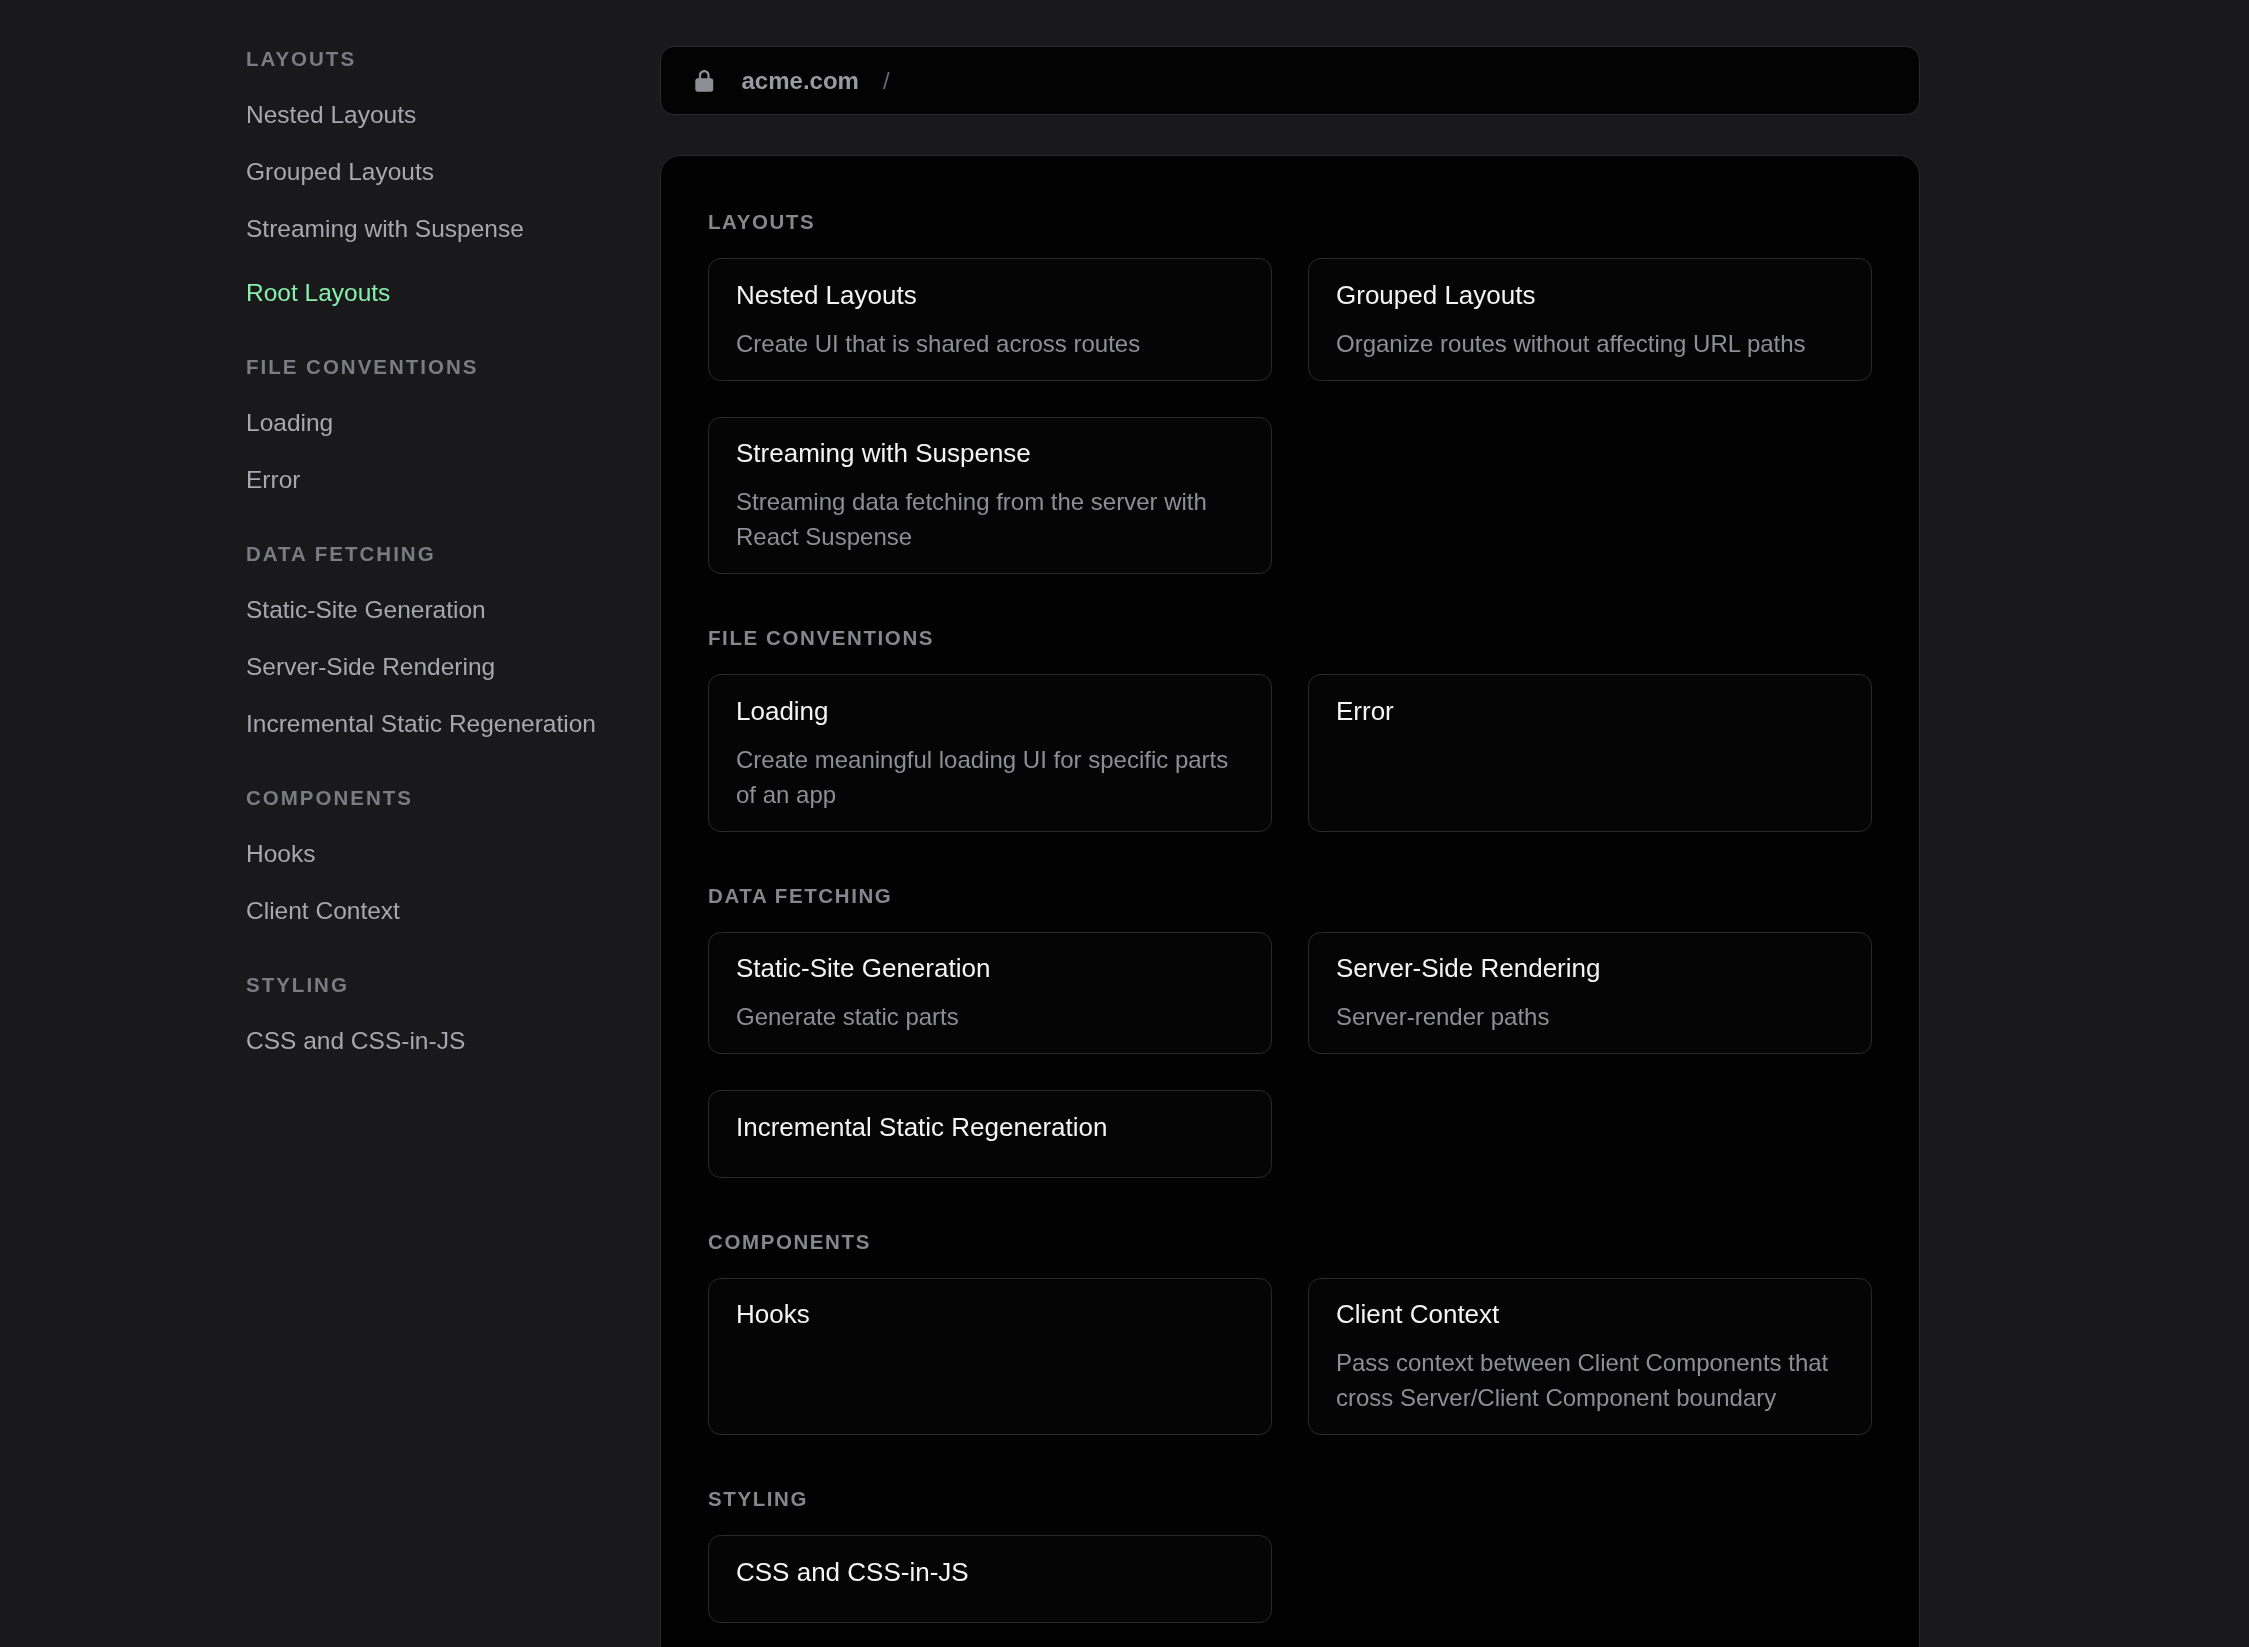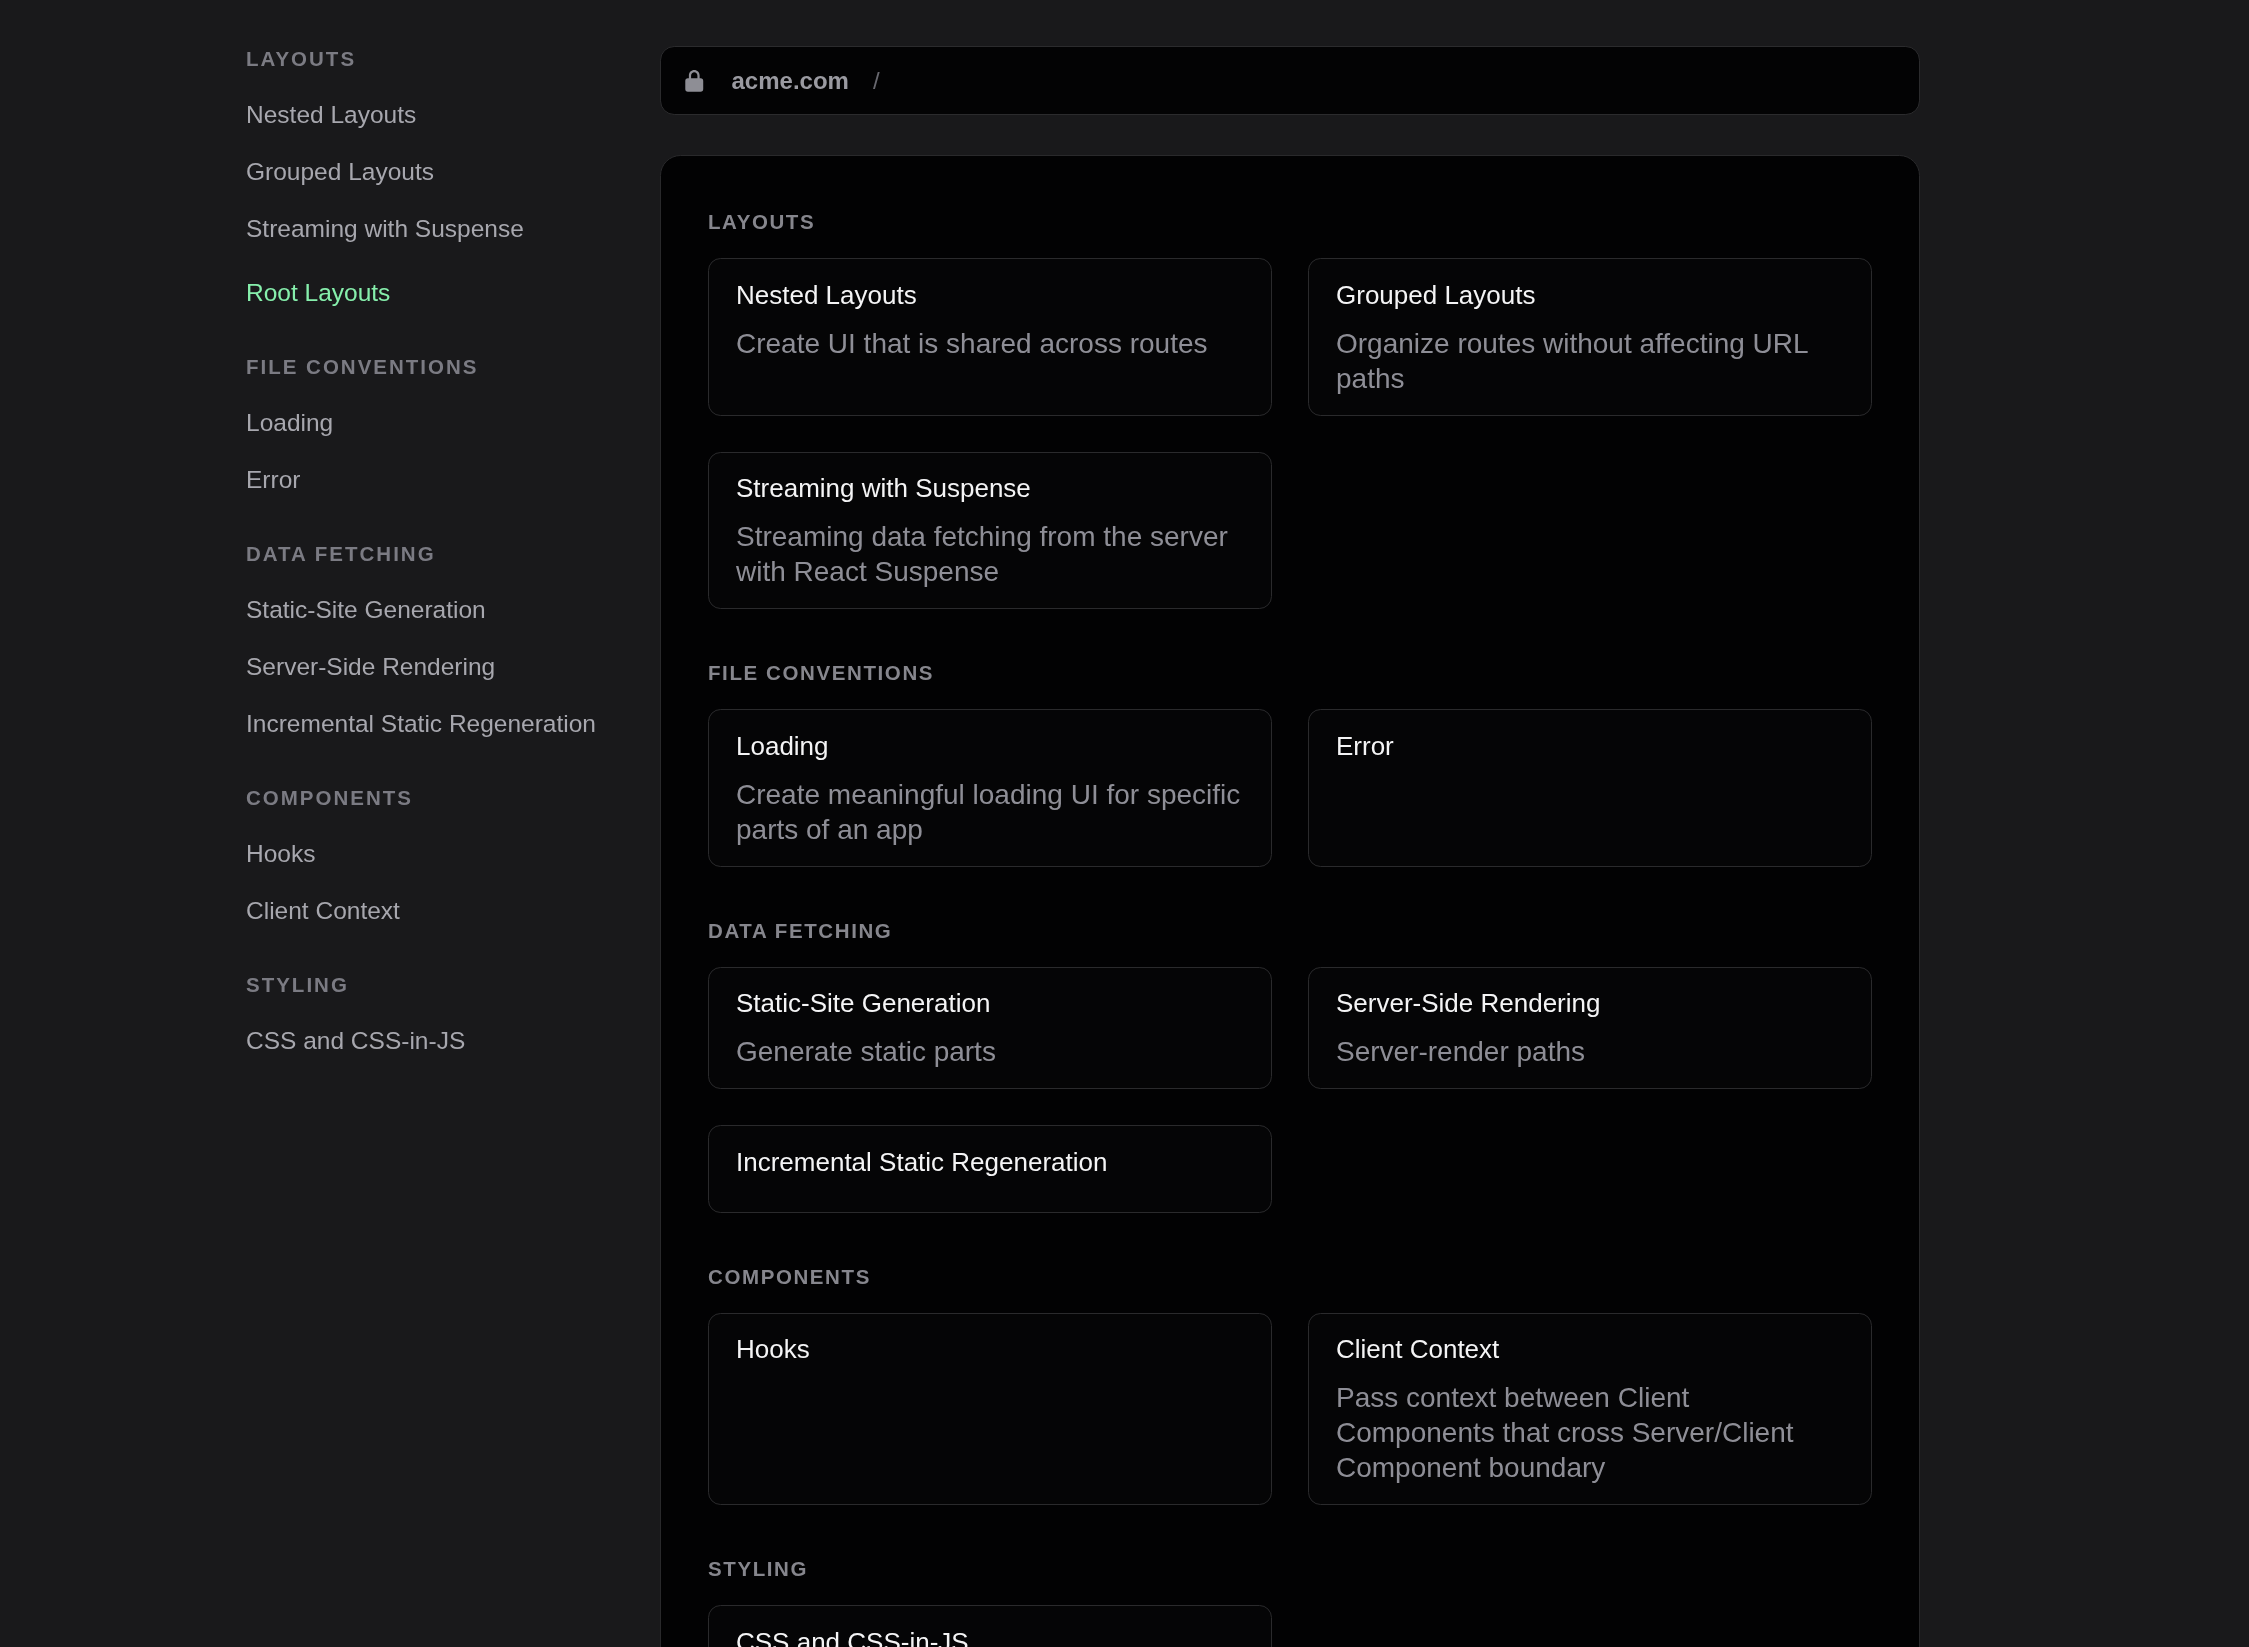--- a/index.html
+++ b/index.html
@@ -27,21 +27,21 @@
     color: #a7a7ae; margin-bottom: 32px; width: max-content; cursor: pointer;
   }
   .nav-item.disabled { color: #86efac; cursor: default; margin-top: 39px; }
 
   
   .main { position: absolute; left: 660px; top: 46px; width: 1260px; }
 
   .address-bar {
     height: 69px; background: #030304;
     border: 1.6px solid #2b2b2d; border-radius: 14.2px;
-    display: flex; align-items: center; padding: 0 23px;
+    display: flex; align-items: center; padding: 0 33px;
   }
   .lock { flex: 0 0 auto; margin-right: 27px; display: block; }
   .domain { font-size: 24px; font-weight: 600; color: #9a9aa1; }
   .path   { font-size: 24px; font-weight: 400; color: #68686f; margin-left: 24px; }
 
   .panel {
     margin-top: 40px; height: 1541px;
     background: #020203; border: 1.6px solid #29292b; border-radius: 20.5px;
     padding: 54px 47px; overflow: hidden;
   }
@@ -56,21 +56,21 @@
   .card {
     display: block; background: #050506;
     border: 1.6px solid #2a2a2c; border-radius: 12.6px;
     padding: 20.5px 27px 19px; cursor: pointer;
   }
   .card-title {
     font-size: 26px; font-weight: 500; line-height: 30px;
     color: #f4f4f5; margin-bottom: 16px;
   }
   .card-desc {
-    font-size: 28px; font-weight: 400; line-height: 35px;
+    font-size: 24px; font-weight: 400; line-height: 35px;
     color: #8e8e96;
   }
 </style>
 </head>
 <body>
 
 <nav class="sidebar">
     <div class="nav-section">
     <div class="nav-heading">LAYOUTS</div>
     <div class="nav-items">

